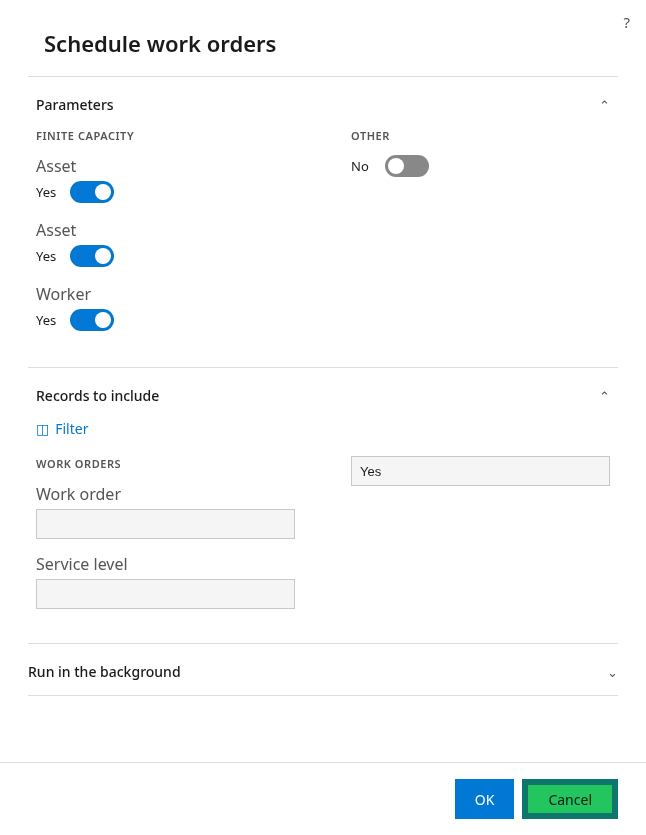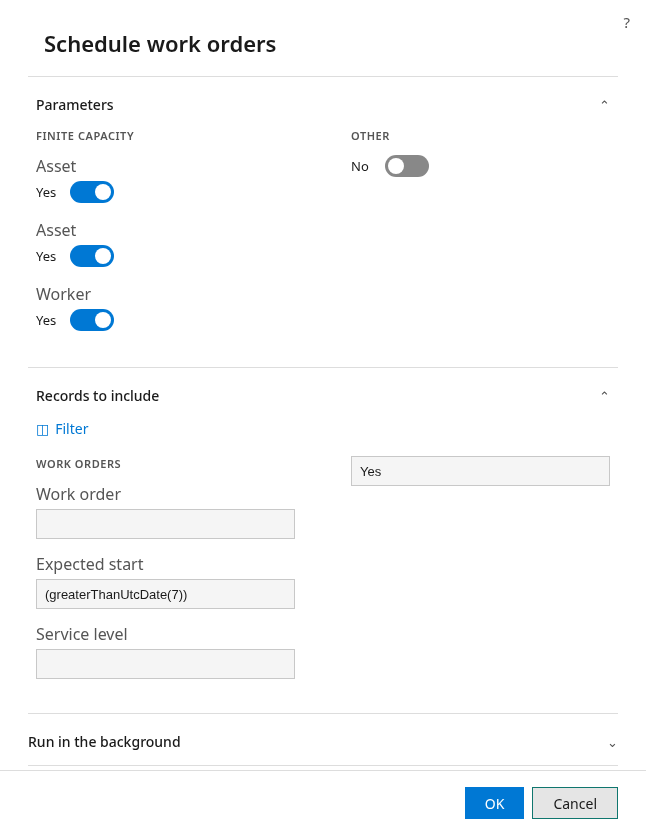--- a/index.html
+++ b/index.html
@@ -163,35 +163,35 @@
     }
     .footer {
       margin-top: auto;
       padding: 16px 28px;
       display: flex;
       justify-content: flex-end;
       gap: 8px;
       border-top: 1px solid #ddd;
     }
     .btn {
-      height: 32px;
+      height: 40px;
       padding: 0 20px;
       font-size: 14px;
       cursor: pointer;
       border: none;
       font-family: inherit;
     }
     .btn-primary {
       background: #0078d4;
       color: #fff;
     }
     .btn-secondary {
-      background: #e5e5e5;
-      color: #1a1a1a;
-      border: 1px solid #0f766e;
+      background: #22c55e;
+      color: #1a1a1a;
+      border: 6px solid #0f766e;
     }
     .spacer { flex: 1; }
   </style>
 </head>
 <body>
 
 <div class="dialog">
 
   <span class="help-icon">?</span>
 
@@ -288,24 +288,20 @@
       <div class="two-col">
 
         <div class="col">
           <div class="col-label">WORK ORDERS</div>
 
           <div class="field-container">
             <div class="field-label">Work order</div>
             <input class="input-field" type="text" value="" style="">
           </div>
 
-          <div class="field-container">
-            <div class="field-label">Expected start</div>
-            <input class="input-field" type="text" value="(greaterThanUtcDate(7))" style="">
-          </div>
 
           <div class="field-container">
             <div class="field-label">Service level</div>
             <input class="input-field" type="text" value="" style="">
           </div>
         </div>
 
         <div class="col">
 
           <div class="field-container">

